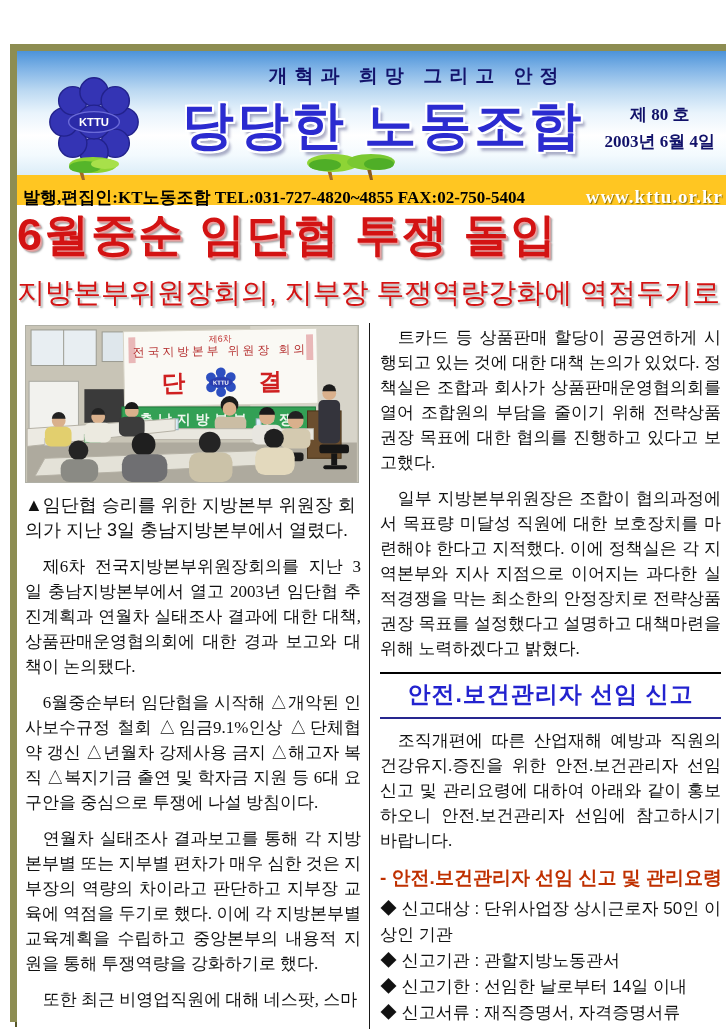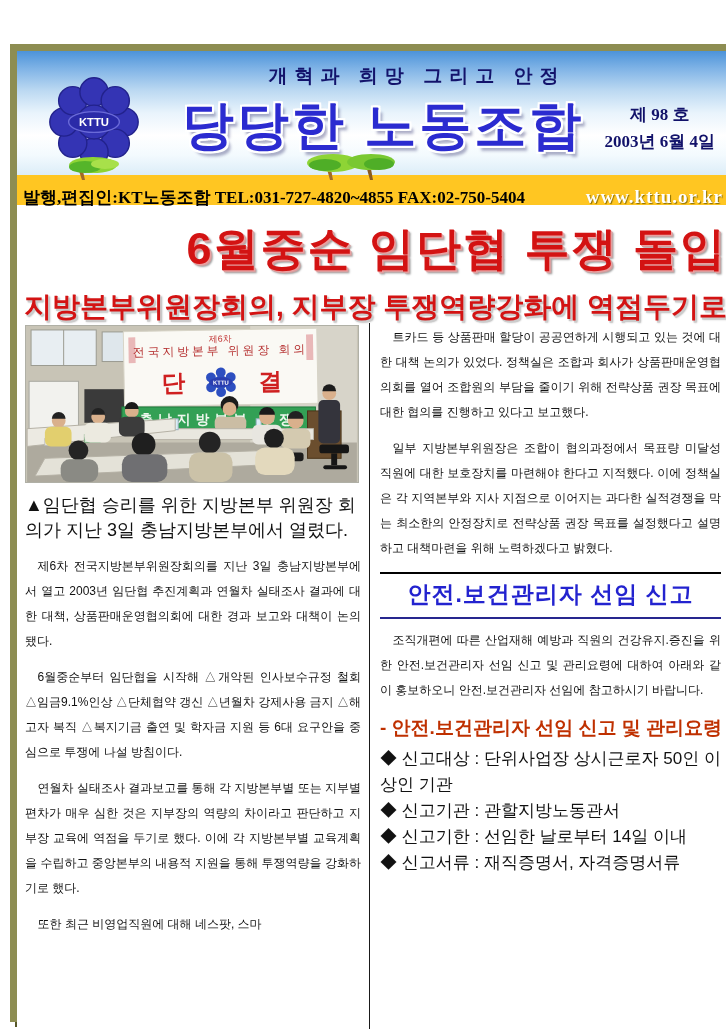--- a/index.html
+++ b/index.html
@@ -43,37 +43,37 @@
     position:relative; height:30px; background:#ffc622; z-index:1;
     display:flex; align-items:center; justify-content:space-between;
     font-family:"Liberation Serif", serif; font-weight:bold; font-size:17px; color:#000;
     padding:14px 4px 0 6px; white-space:nowrap;
   }
   .pubbar .url {
     color:#ffffff; font-size:19px; letter-spacing:1px;
     text-shadow:1px 1px 1px #8a6d00;
   }
   
-  .headline-area { height:118px; padding-top:14px; text-align:right; background:#fff; }
+  .headline-area { height:118px; text-align:left; background:#fff; }
   .headline {
     font-size:45px; font-weight:bold; letter-spacing:2px; color:#d31313; white-space:nowrap;
     text-shadow:1px 1px 0 #eda0a0,2px 2px 0 #d4a0a0,3px 3px 2px #9f9f9f;
   }
   .subheadline {
-    margin-top:9px; font-size:28px; font-weight:bold; color:#d31313; white-space:nowrap;
+    margin-top:9px; font-size:28px; font-weight:normal; color:#d31313; white-space:nowrap;
     text-shadow:1.5px 1.5px 0 #cccccc,2px 2px 2px #b0b0b0;
   }
   
   .news-body { display:flex; height:706px; background:#fff; }
   .col { overflow:hidden; }
   .col-left { width:352px; padding:2px 8px 0 8px; }
   .col-right { flex:1; border-left:1px solid #1a1a1a; padding:2px 6px 0 10px; }
   .col p {
-    font-size:12px; line-height:25px; text-align:justify;
-    text-indent:1.05em; margin:0 0 11px 0; word-break:break-all;
+    font-size:17px; line-height:25px; text-align:justify;
+    text-indent:1.05em; margin:0 0 11px 0; word-break:break-all;font-family:Liberation Serif, serif;
   }
   .photo {
     width:334px; height:158px; border:1px solid #b0b0a6; background:#c8c4b6;
   }
   .caption { font-size:18px; line-height:25px; margin:6px 0 11px 0; word-break:break-all; }
   
   .section-head-box {
     border-top:2px solid #000000; border-bottom:2px solid #26268e;
     margin:2px 0 9px 0; padding:5px 0 7px 0; text-align:center;
   }
@@ -104,21 +104,21 @@
           <circle cx="72.6" cy="27.4" r="15"></circle>
         <circle cx="50" cy="50" r="18"></circle>
       </g>
       <ellipse cx="50" cy="50" rx="27" ry="11" fill="#2a2aa8" stroke="#6a6ad8" stroke-width="1.5"></ellipse>
       <text x="50" y="54.5" text-anchor="middle" font-size="12" font-weight="bold" fill="#ffffff">KTTU</text>
     </svg>
 
     <div class="main-title">당당한 노동조합</div>
 
     <div class="issue-block">
-      <div>제 98 호</div>
+      <div>제 80 호</div>
       <div>2003년 6월 4일</div>
     </div>
 
     <svg class="tree t-left" width="62" height="26" viewBox="0 0 62 26">
       <path d="M14 16 L17 25 L20 25 L18 16 Z" fill="#a06a28"></path>
       <ellipse cx="28" cy="10" rx="24" ry="8" fill="#8ed435"></ellipse>
       <ellipse cx="20" cy="12" rx="16" ry="6" fill="#55b52a"></ellipse>
       <ellipse cx="40" cy="9" rx="14" ry="5" fill="#a8e04a"></ellipse>
     </svg>
     <svg class="tree t-mid" width="96" height="28" viewBox="0 0 96 28">

